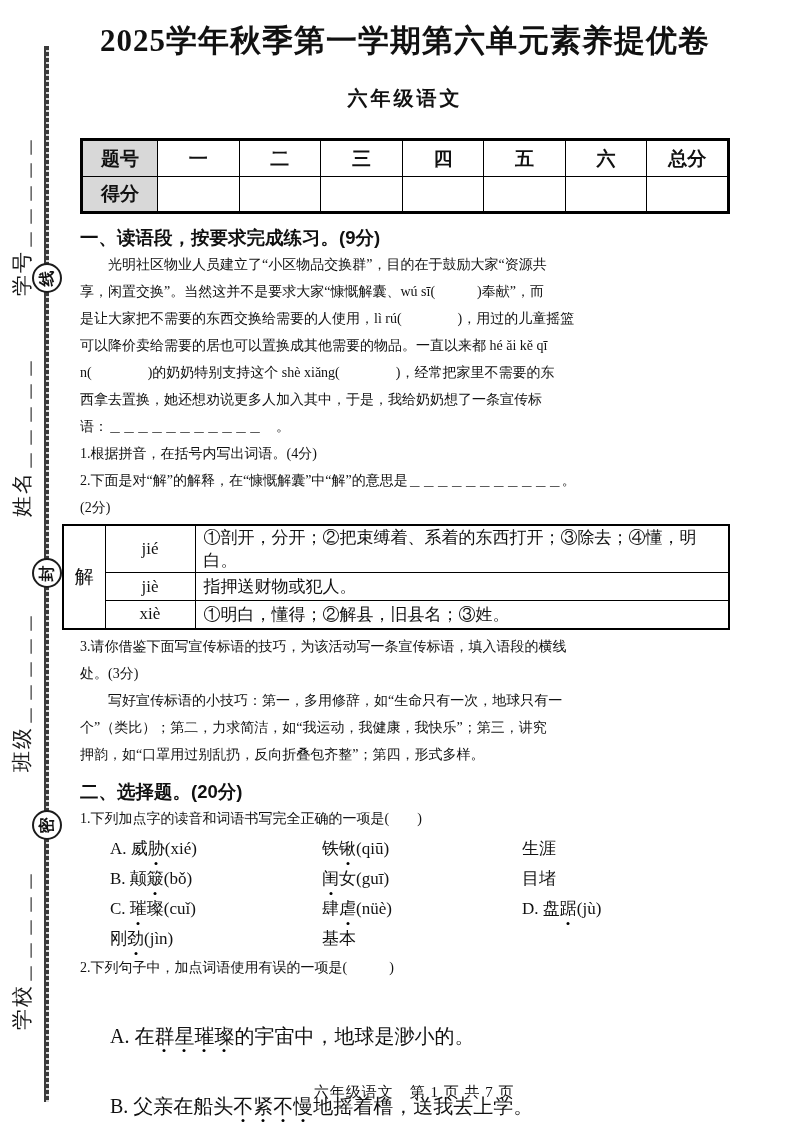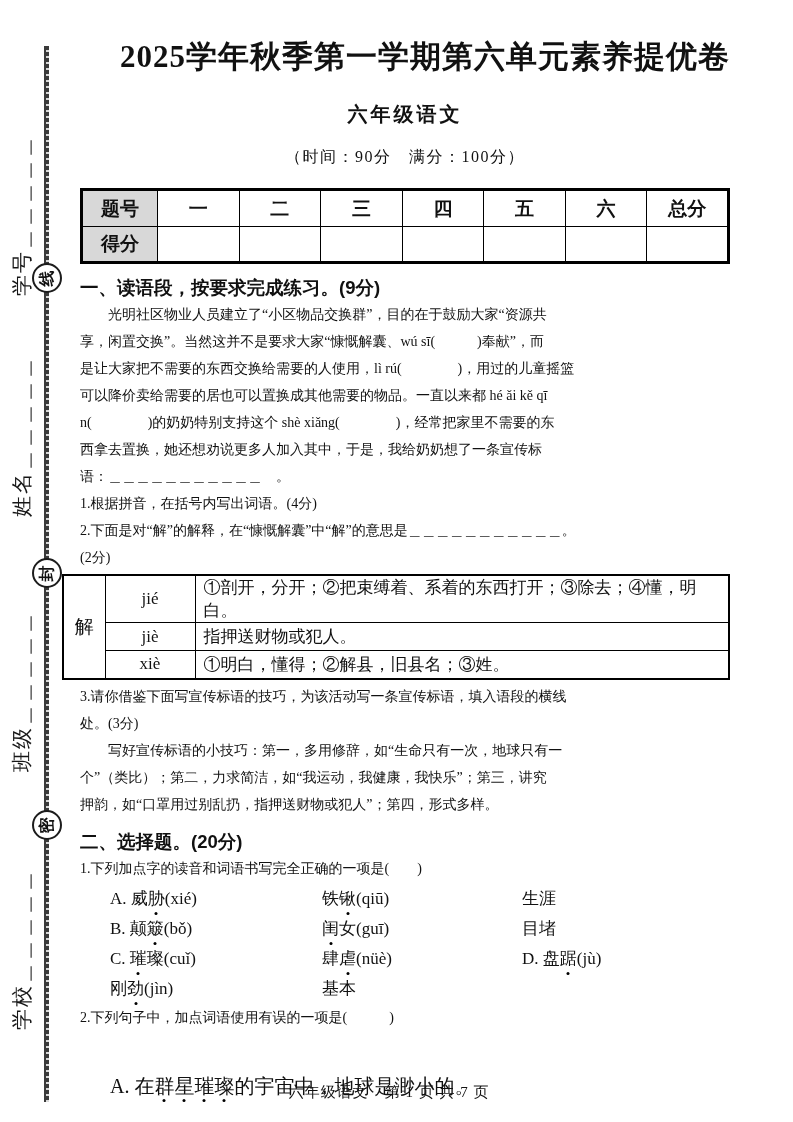--- a/index.html
+++ b/index.html
@@ -22,22 +22,22 @@
     text-align:left; color:#161616;
   }
   .seal {
     position:absolute; left:32px; width:30px; height:30px;
     border:2px solid #1c1c1c; border-radius:50%; background:#fff;
     display:flex; align-items:center; justify-content:center; z-index:2;
   }
   .seal span { transform:rotate(-90deg); font-size:16px; font-weight:700; }
   
   .main { position:absolute; left:80px; top:0; width:650px; }
-  h1.title { margin-top:36px; font-size:31px; line-height:42px; font-weight:700;
-    text-align:right; letter-spacing:1px; }
+  h1.title { margin-top:20px; font-size:31px; line-height:42px; font-weight:700;
+    text-align:center; letter-spacing:1px; }
   h2.subtitle { margin-top:16px; font-size:20px; line-height:40px; font-weight:700;
     text-align:center; letter-spacing:3px; }
   .meta { margin-top:12px; font-size:16px; line-height:22px; text-align:center;
     letter-spacing:1.5px; }
   
   table.score-table { width:100%; margin-top:20px; border-collapse:collapse;
     border:3px solid #000; table-layout:fixed; }
   table.score-table td { border:1px solid #000; text-align:center;
     font-size:19px; font-weight:700;
     font-family:"Liberation Sans","DejaVu Sans",sans-serif; }
@@ -59,21 +59,21 @@
   
   .opt-grid { margin:2px 0 0 30px; display:grid;
     grid-template-columns:212px 200px 1fr; }
   .opt-grid .opt { font-size:17px; line-height:30px; }
   .opt-line { margin-left:30px; font-size:20px; line-height:30px;margin-top:40px; }
   
   .dotchar { position:relative; display:inline-block; }
   .dotchar::after { content:""; position:absolute; left:50%; bottom:-1px;
     width:3px; height:3px; border-radius:50%; background:#000;
     transform:translateX(-50%); }
-  .footer { position:absolute; left:64px; top:1083px; width:650px;
+  .footer { position:absolute; left:89px; top:1083px; width:650px;
     text-align:center; font-size:15px; letter-spacing:1px; }
 </style>
 </head>
 <body>
 
 <div class="bind-line"></div>
 <div class="vlabel" style="top:183px;">学号＿＿＿＿＿</div>
 <div class="vlabel" style="top:404px;">姓名＿＿＿＿＿</div>
 <div class="vlabel" style="top:659px;">班级＿＿＿＿＿</div>
 <div class="vlabel" style="top:917px;">学校＿＿＿＿＿</div>
@@ -83,21 +83,20 @@
 <div class="seal" style="top:558px;">
     <span>封</span>
   </div>
 <div class="seal" style="top:810px;">
     <span>密</span>
   </div>
 
 <main class="main">
   <h1 class="title">2025学年秋季第一学期第六单元素养提优卷</h1>
   <h2 class="subtitle">六年级语文</h2>
-  <div class="meta">（时间：90分　满分：100分）</div>
 
   <table class="score-table">
     <tbody>
         <tr>
       <td class="hd">题号</td>
       <td>一</td>
       <td>二</td>
       <td>三</td>
       <td>四</td>
       <td>五</td>
@@ -148,21 +147,21 @@
       <td class="py">xiè</td>
       <td>①明白，懂得；②解县，旧县名；③姓。</td>
     </tr>
   </tbody>
     </table>
 
   <div class="line">3.请你借鉴下面写宣传标语的技巧，为该活动写一条宣传标语，填入语段的横线</div>
   <div class="line">处。(3分)</div>
   <div class="line">　　写好宣传标语的小技巧：第一，多用修辞，如“生命只有一次，地球只有一</div>
   <div class="line">个”（类比）；第二，力求简洁，如“我运动，我健康，我快乐”；第三，讲究</div>
-  <div class="line">押韵，如“口罩用过别乱扔，指押送财物或犯人”；第四，形式多样。</div>
+  <div class="line">押韵，如“口罩用过别乱扔，反向折叠包齐整”；第四，形式多样。</div>
 
   <div class="sec-head">二、选择题。(20分)</div>
   <div class="line">1.下列加点字的读音和词语书写完全正确的一项是(　　)</div>
 
   <div class="opt-grid">
     <div class="opt">A. 威<span class="dotchar">胁</span>(xié)</div>
     <div class="opt">铁<span class="dotchar">锹</span>(qiū)</div>
     <div class="opt">生涯</div>
     <div class="opt">B. 颠<span class="dotchar">簸</span>(bǒ)</div>
     <div class="opt"><span class="dotchar">闺</span>女(guī)</div>

